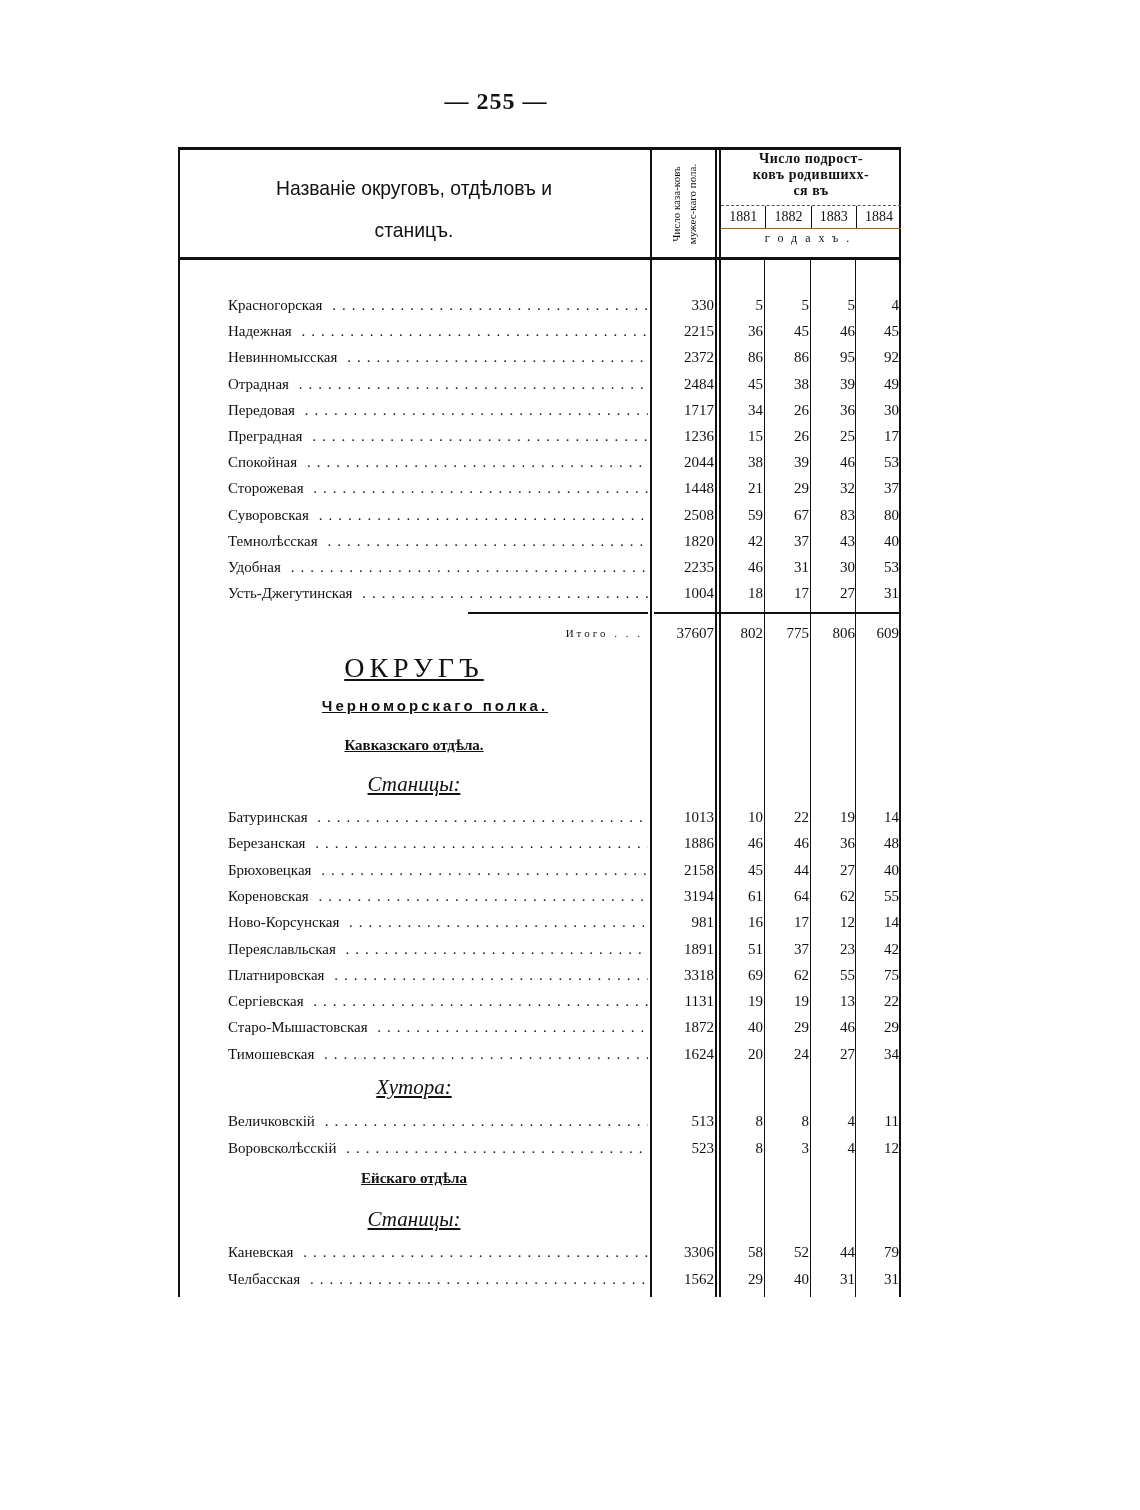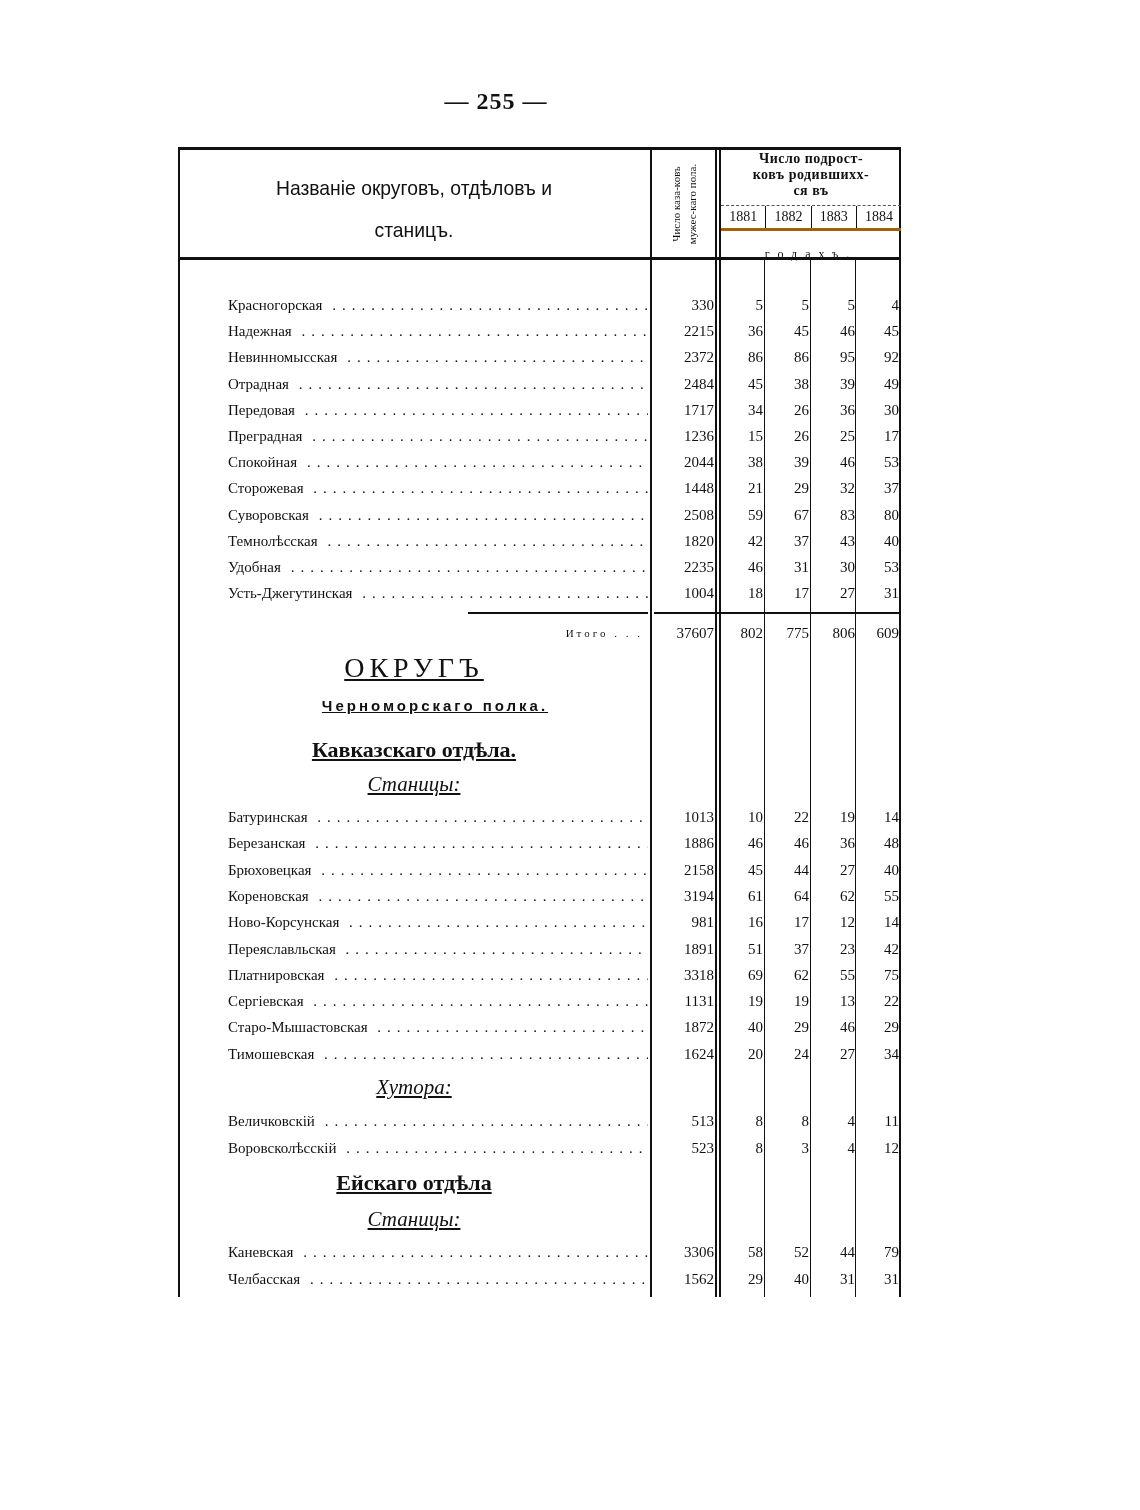--- a/index.html
+++ b/index.html
@@ -5,44 +5,44 @@
   html, body { margin: 0; padding: 0; background: #ffffff; }
   body { width: 1140px; height: 1510px; position: relative; overflow: hidden; color: #111; font-family: "Liberation Serif", "DejaVu Serif", serif; }
   .page-num { position: absolute; top: 88px; left: 0; width: 992px; text-align: center; font-size: 24px; font-weight: bold; letter-spacing: 1px; }
   .table-wrap { position: absolute; left: 178px; top: 147px; width: 724px; }
   .hline-top { position: absolute; left: 0; top: 0; width: 722px; height: 3px; background: #111; }
   .vl { position: absolute; background: #111; }
   .head-title { position: absolute; left: 0; top: 20px; width: 472px; text-align: center; font-family: "Liberation Sans", "DejaVu Sans", sans-serif; font-size: 21px; line-height: 42px; font-stretch: condensed; transform: scaleX(0.92); transform-origin: center; }
   .rot-head { position: absolute; left: 473px; top: 4px; width: 66px; height: 106px; }
   .rot-head .inner { position: absolute; left: 50%; top: 50%; width: 106px; transform: translate(-50%,-50%) rotate(-90deg); font-size: 11px; line-height: 16px; text-align: center; }
   .years-head { position: absolute; left: 543px; top: 4px; width: 180px; text-align: center; font-size: 14px; line-height: 16px; font-weight: bold; letter-spacing: 0.5px; }
-  .years-row { position: absolute; left: 543px; top: 58px; width: 180px; height: 22px; display: flex; border-top: 1px dashed #555; border-bottom: 3px solid #a16207; }
+  .years-row { position: absolute; left: 543px; top: 58px; width: 180px; height: 22px; display: flex; border-top: 1px dashed #555; border-bottom: 1px solid #a16207; }
   .years-row span { flex: 1; text-align: center; font-size: 14px; line-height: 22px; border-right: 1px solid #111; }
   .years-row span:last-child { border-right: none; }
-  .godakh { position: absolute; left: 543px; top: 100px; width: 180px; text-align: center; font-size: 12px; letter-spacing: 8px; }
+  .godakh { position: absolute; left: 543px; top: 84px; width: 180px; text-align: center; font-size: 12px; letter-spacing: 8px; }
   .hline-head { position: absolute; left: 0; top: 110px; width: 722px; height: 3px; background: #111; }
 
   .rows { position: absolute; left: 0; top: 0; width: 724px; }
   .row { position: absolute; left: 0; width: 724px; height: 26px; }
   .row .name { position: absolute; left: 50px; width: 420px; font-size: 15px; line-height: 26px; white-space: nowrap; overflow: hidden; }
   .row .name .dots { color: #111; letter-spacing: 6px; }
   .row .num { position: absolute; font-size: 15px; line-height: 26px; text-align: right; }
   .c0 { left: 476px; width: 60px; }
   .c1 { left: 543px; width: 42px; }
   .c2 { left: 589px; width: 42px; }
   .c3 { left: 635px; width: 42px; }
   .c4 { left: 680px; width: 41px; }
   .total-line { position: absolute; left: 290px; top: 465px; width: 180px; height: 2px; background: #111; }
   .total-line2 { position: absolute; left: 476px; top: 465px; width: 246px; height: 2px; background: #111; }
   .total .label { position: absolute; left: 280px; width: 185px; text-align: right; font-size: 11px; line-height: 26px; letter-spacing: 3px; }
 
   .sec { position: absolute; left: 0; width: 472px; text-align: center; text-decoration: underline; }
   .okrug { font-size: 28px; letter-spacing: 5px; font-weight: normal; }
   .polk { font-family: "Liberation Sans", "DejaVu Sans", sans-serif; font-size: 15px; font-weight: bold; letter-spacing: 3px; padding-left: 21px; }
-  .otdel { font-size: 22px; font-weight: bold; }
+  .otdel { font-size: 15px; font-weight: bold; }
   .ital { font-size: 21px; font-style: italic; }
 </style>
 </head>
 <body>
 
 <div class="page-num">— 255 —</div>
 
 <div class="table-wrap">
   <div class="hline-top"></div>
 

